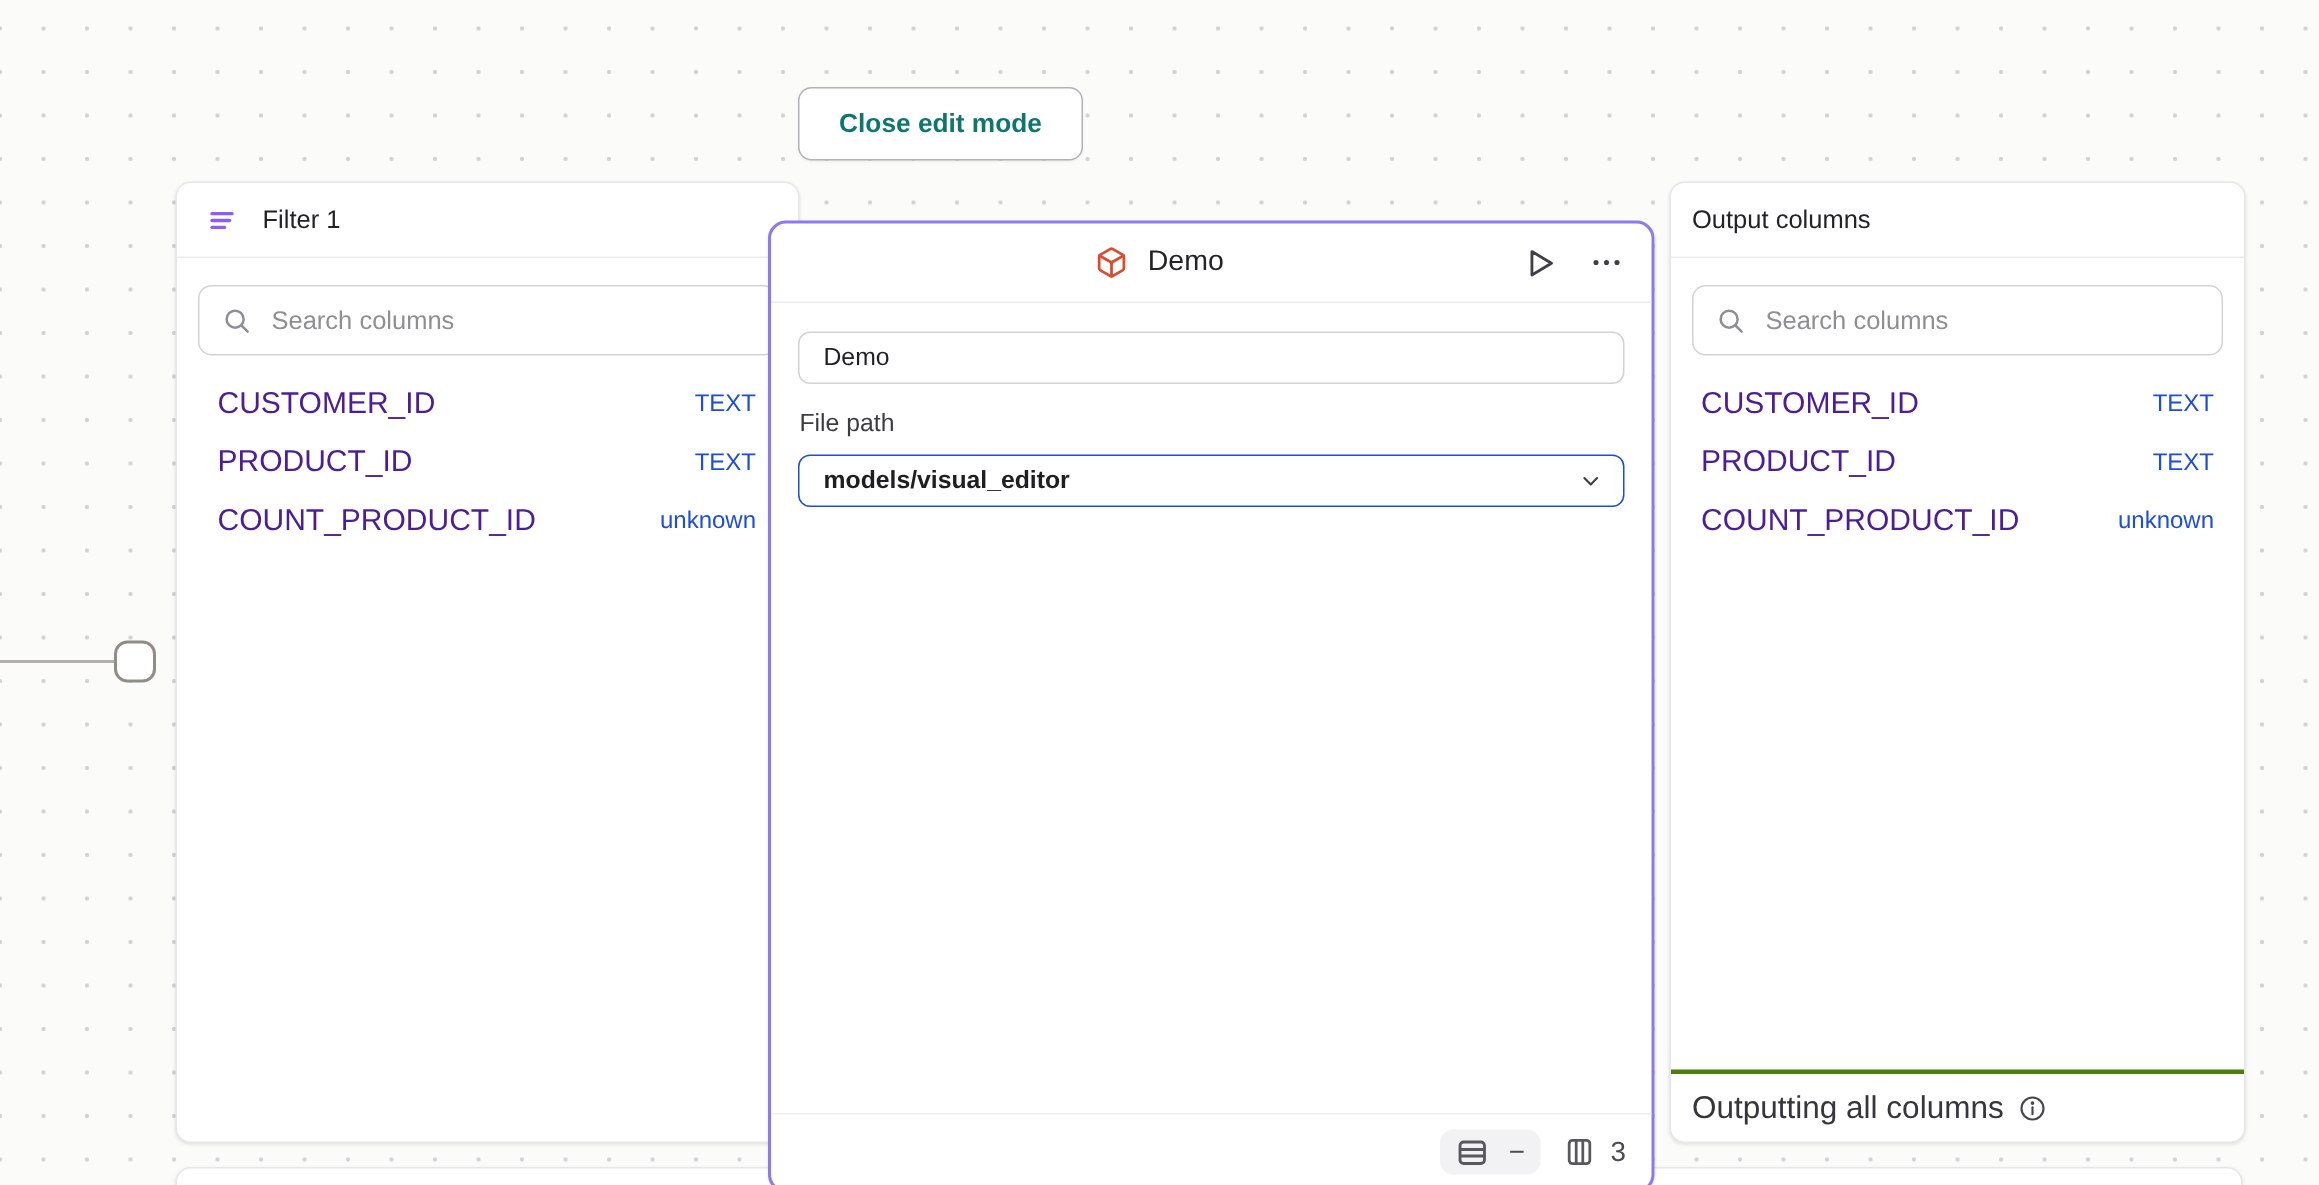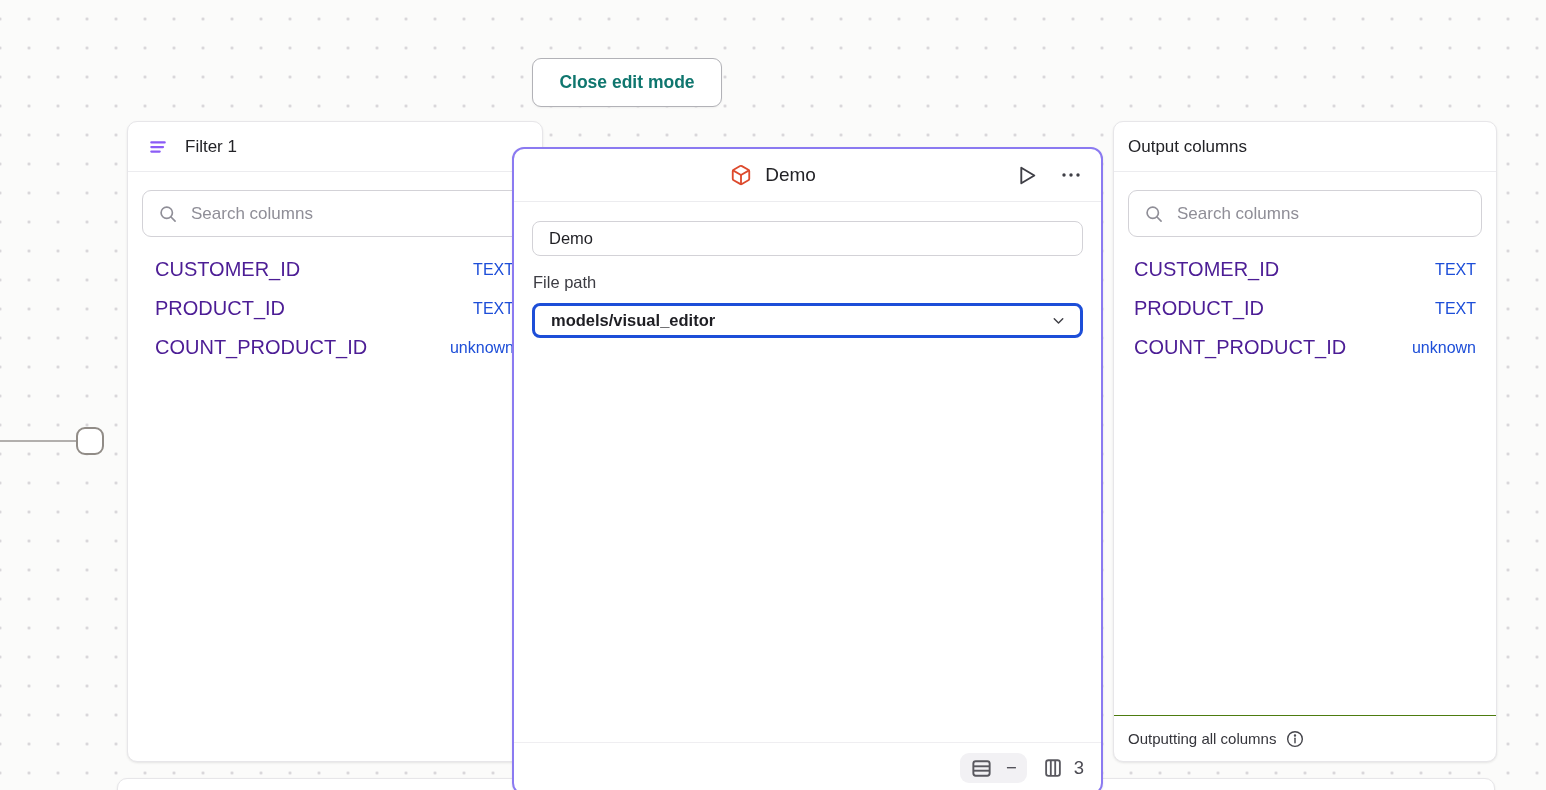--- a/index.html
+++ b/index.html
@@ -75,57 +75,57 @@
   .icon-btn{background:none;border:none;padding:0;margin:0;cursor:pointer;display:flex;align-items:center;}
   .model-body{padding:19px 18px 0;}
   .field-label{display:block;font-size:16.5px;font-weight:500;color:#3c3c43;margin:0 0 11px 1px;}
   .field-label.second{margin-top:17px;}
   .text-input{
     display:block;width:100%;box-sizing:border-box;height:35px;
     border:1px solid #d3d2d7;border-radius:8px;padding:0 16px;background:#fff;
     font-family:inherit;font-size:16.5px;font-weight:500;color:#1f1f24;outline:none;
   }
   .select-box{
-    height:35px;box-sizing:border-box;border:3px solid #1d4ed8;border-radius:8px;
+    height:35px;box-sizing:border-box;border:1px solid #1d4ed8;border-radius:8px;
     display:flex;align-items:center;padding:0 13px 0 16px;background:#fff;cursor:pointer;gap:13px;
   }
   .select-value{flex:1;font-size:16.5px;font-weight:700;color:#1e1e23;}
   .model-footer{
     position:absolute;left:0;right:0;bottom:0;height:50px;
     border-top:1px solid #efeef1;
     display:flex;align-items:center;justify-content:flex-end;gap:15px;padding:0 17px;
   }
   .stat-pill{
     display:flex;align-items:center;gap:13px;height:30px;padding:0 10px;
     background:#f2f1f4;border-radius:9px;cursor:pointer;border:none;font-family:inherit;
   }
   .stat-group{display:flex;align-items:center;gap:10px;}
   .count-text{font-size:18.5px;font-weight:500;color:#4c4b53;}
   
   .output-footer{
     position:absolute;left:0;right:0;bottom:0;height:45px;
-    border-top:1px solid #4d7c0f;
+    border-top:3px solid #4d7c0f;
     display:flex;align-items:center;gap:9px;padding:0 14px;
-    font-size:15px;color:#35353b;
+    font-size:21px;color:#35353b;
   }
   
   .bottom-panel{left:117px;top:778px;width:1378px;height:40px;border-radius:10px;}
   svg{display:block;}
 </style>
 </head>
 <body>
 
 <div class="canvas">
 
   <div class="edge-line"></div>
   <div class="edge-handle"></div>
 
   <button class="close-btn">Close edit mode</button>
 
-  <div class="panel pad-a" style="left:127px;top:121px;width:416px;height:641px;">
+  <div class="panel pad-a" style="left:117px;top:121px;width:416px;height:641px;">
     <div class="side-header">
       <span>
         <svg width="20" height="20" viewBox="0 0 24 24" fill="none" stroke="#8B5CF6" stroke-width="2.7" stroke-linecap="round">
           <line x1="4" y1="6.5" x2="20" y2="6.5"></line>
           <line x1="4" y1="12" x2="18" y2="12"></line>
           <line x1="4" y1="17.5" x2="14" y2="17.5"></line>
         </svg>
       </span>
       <span class="side-title">Filter 1</span>
     </div>

